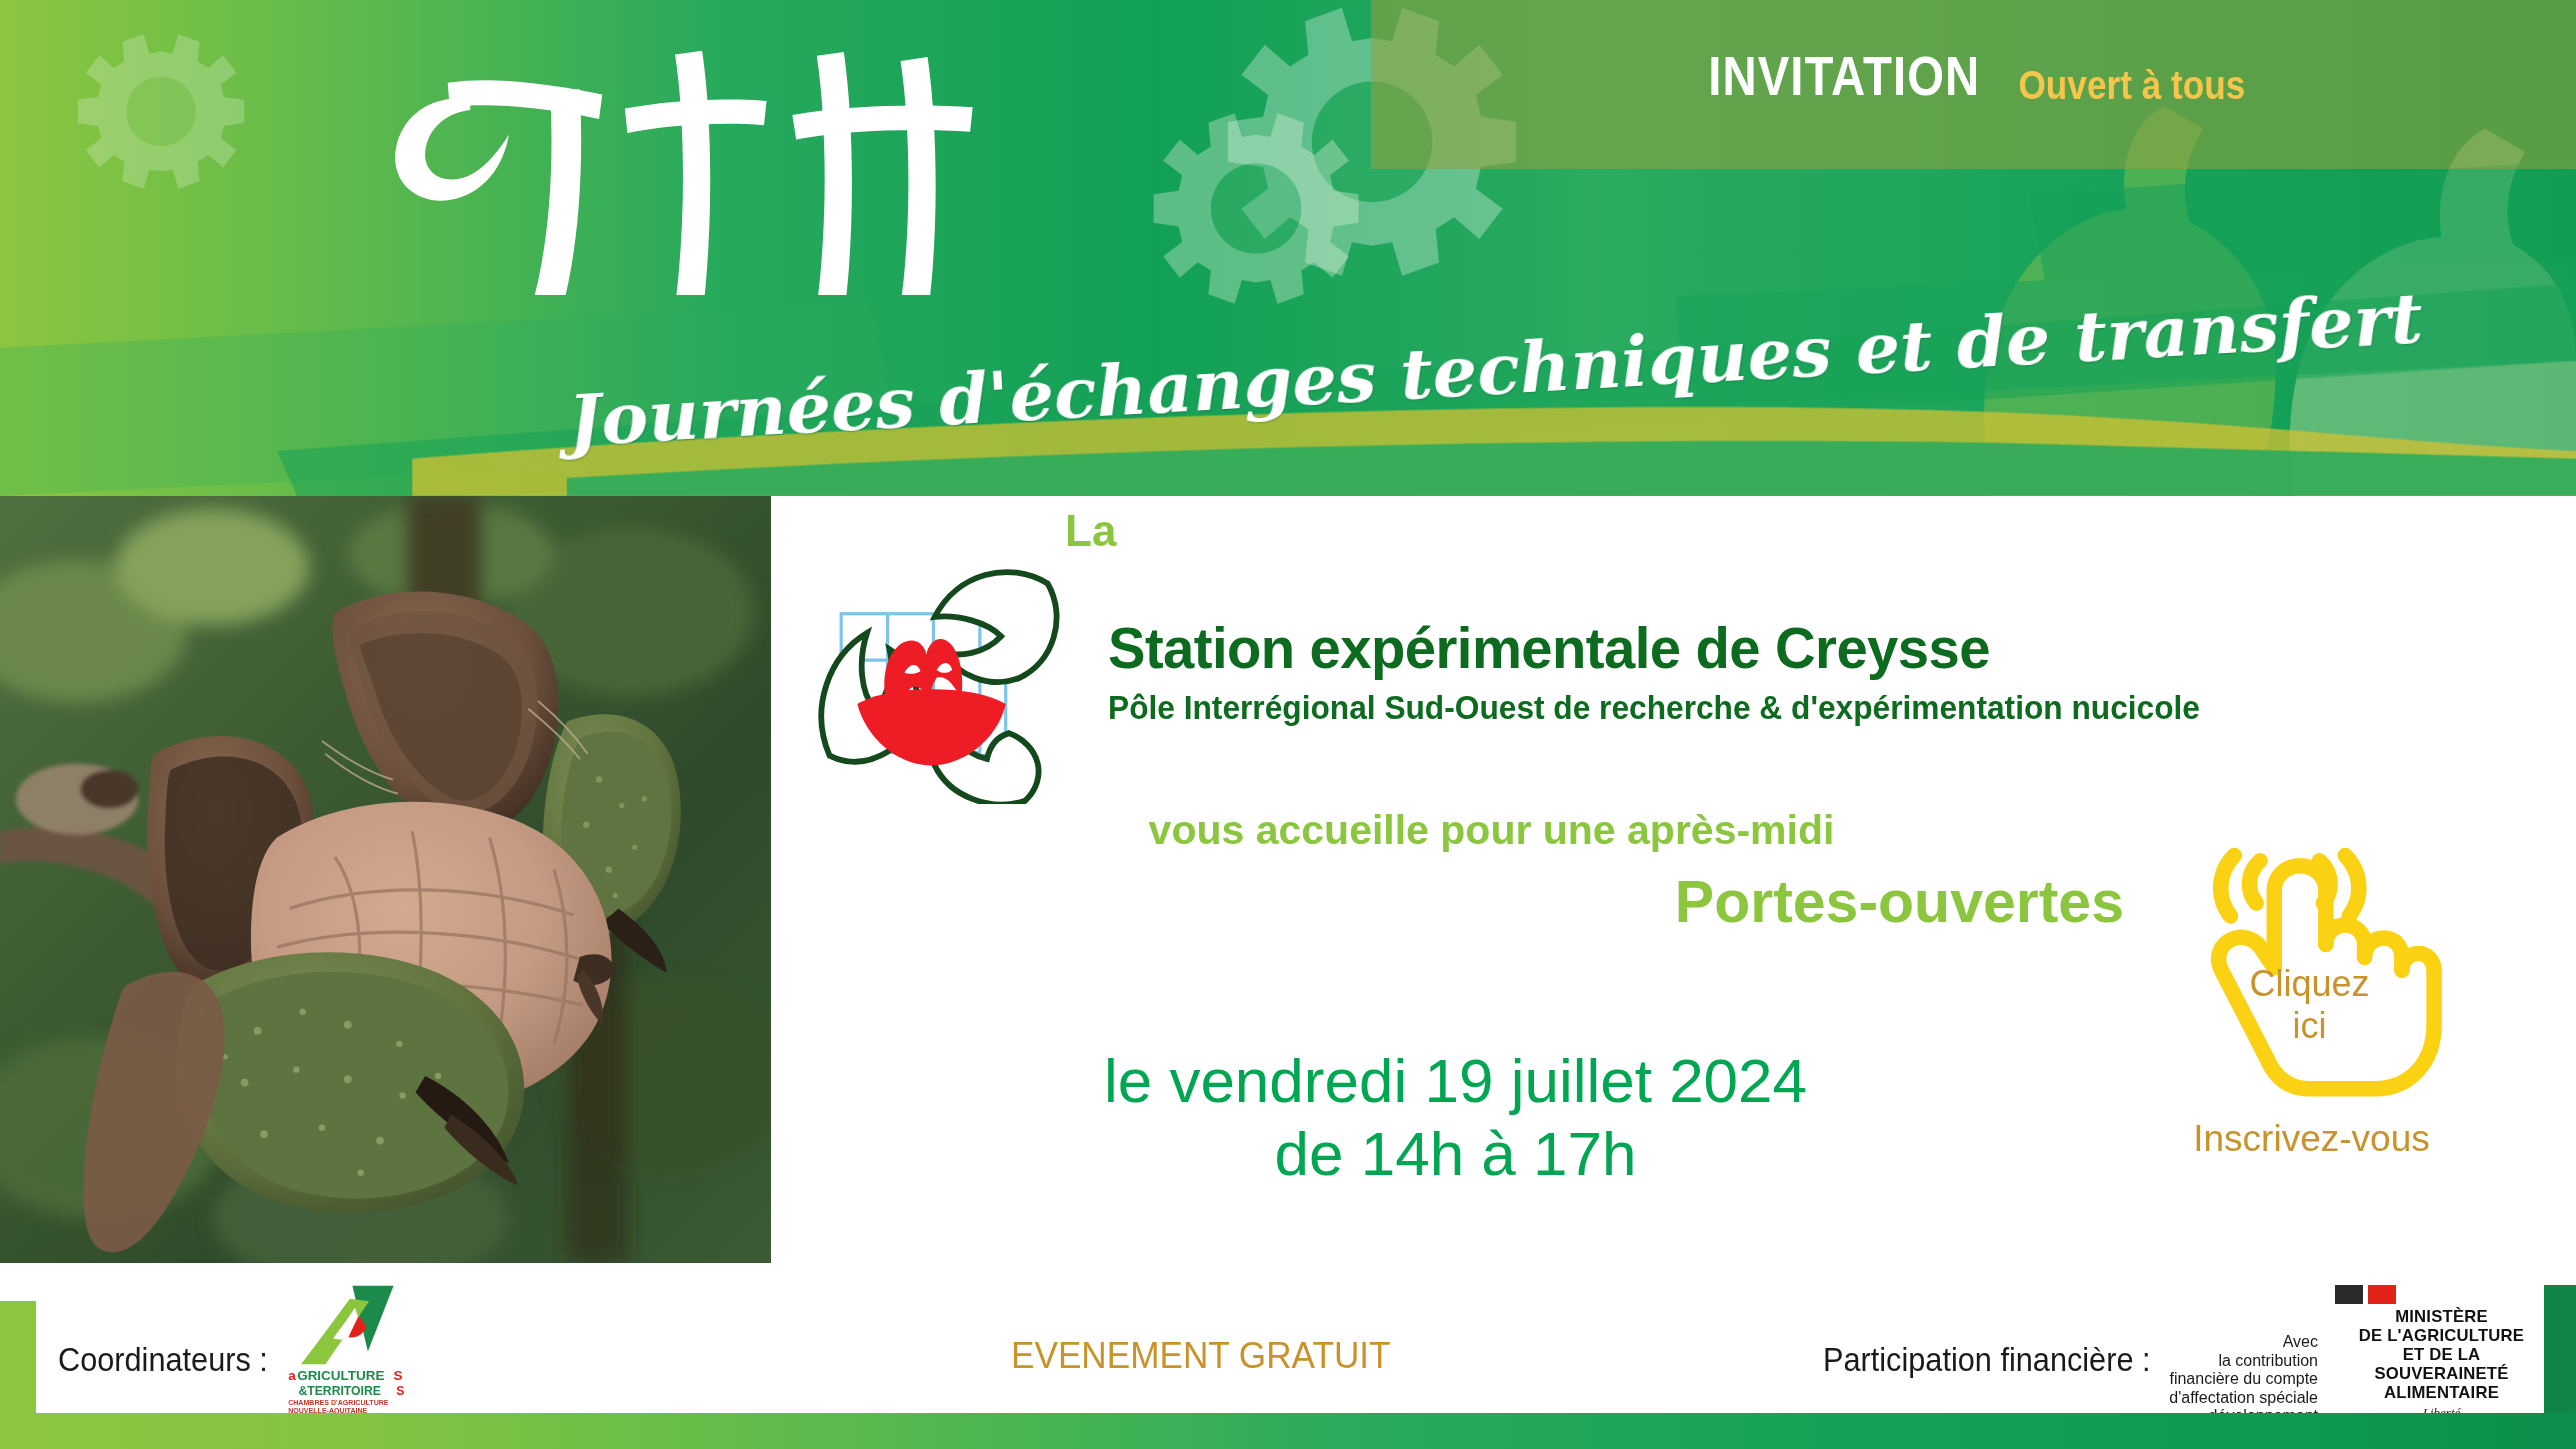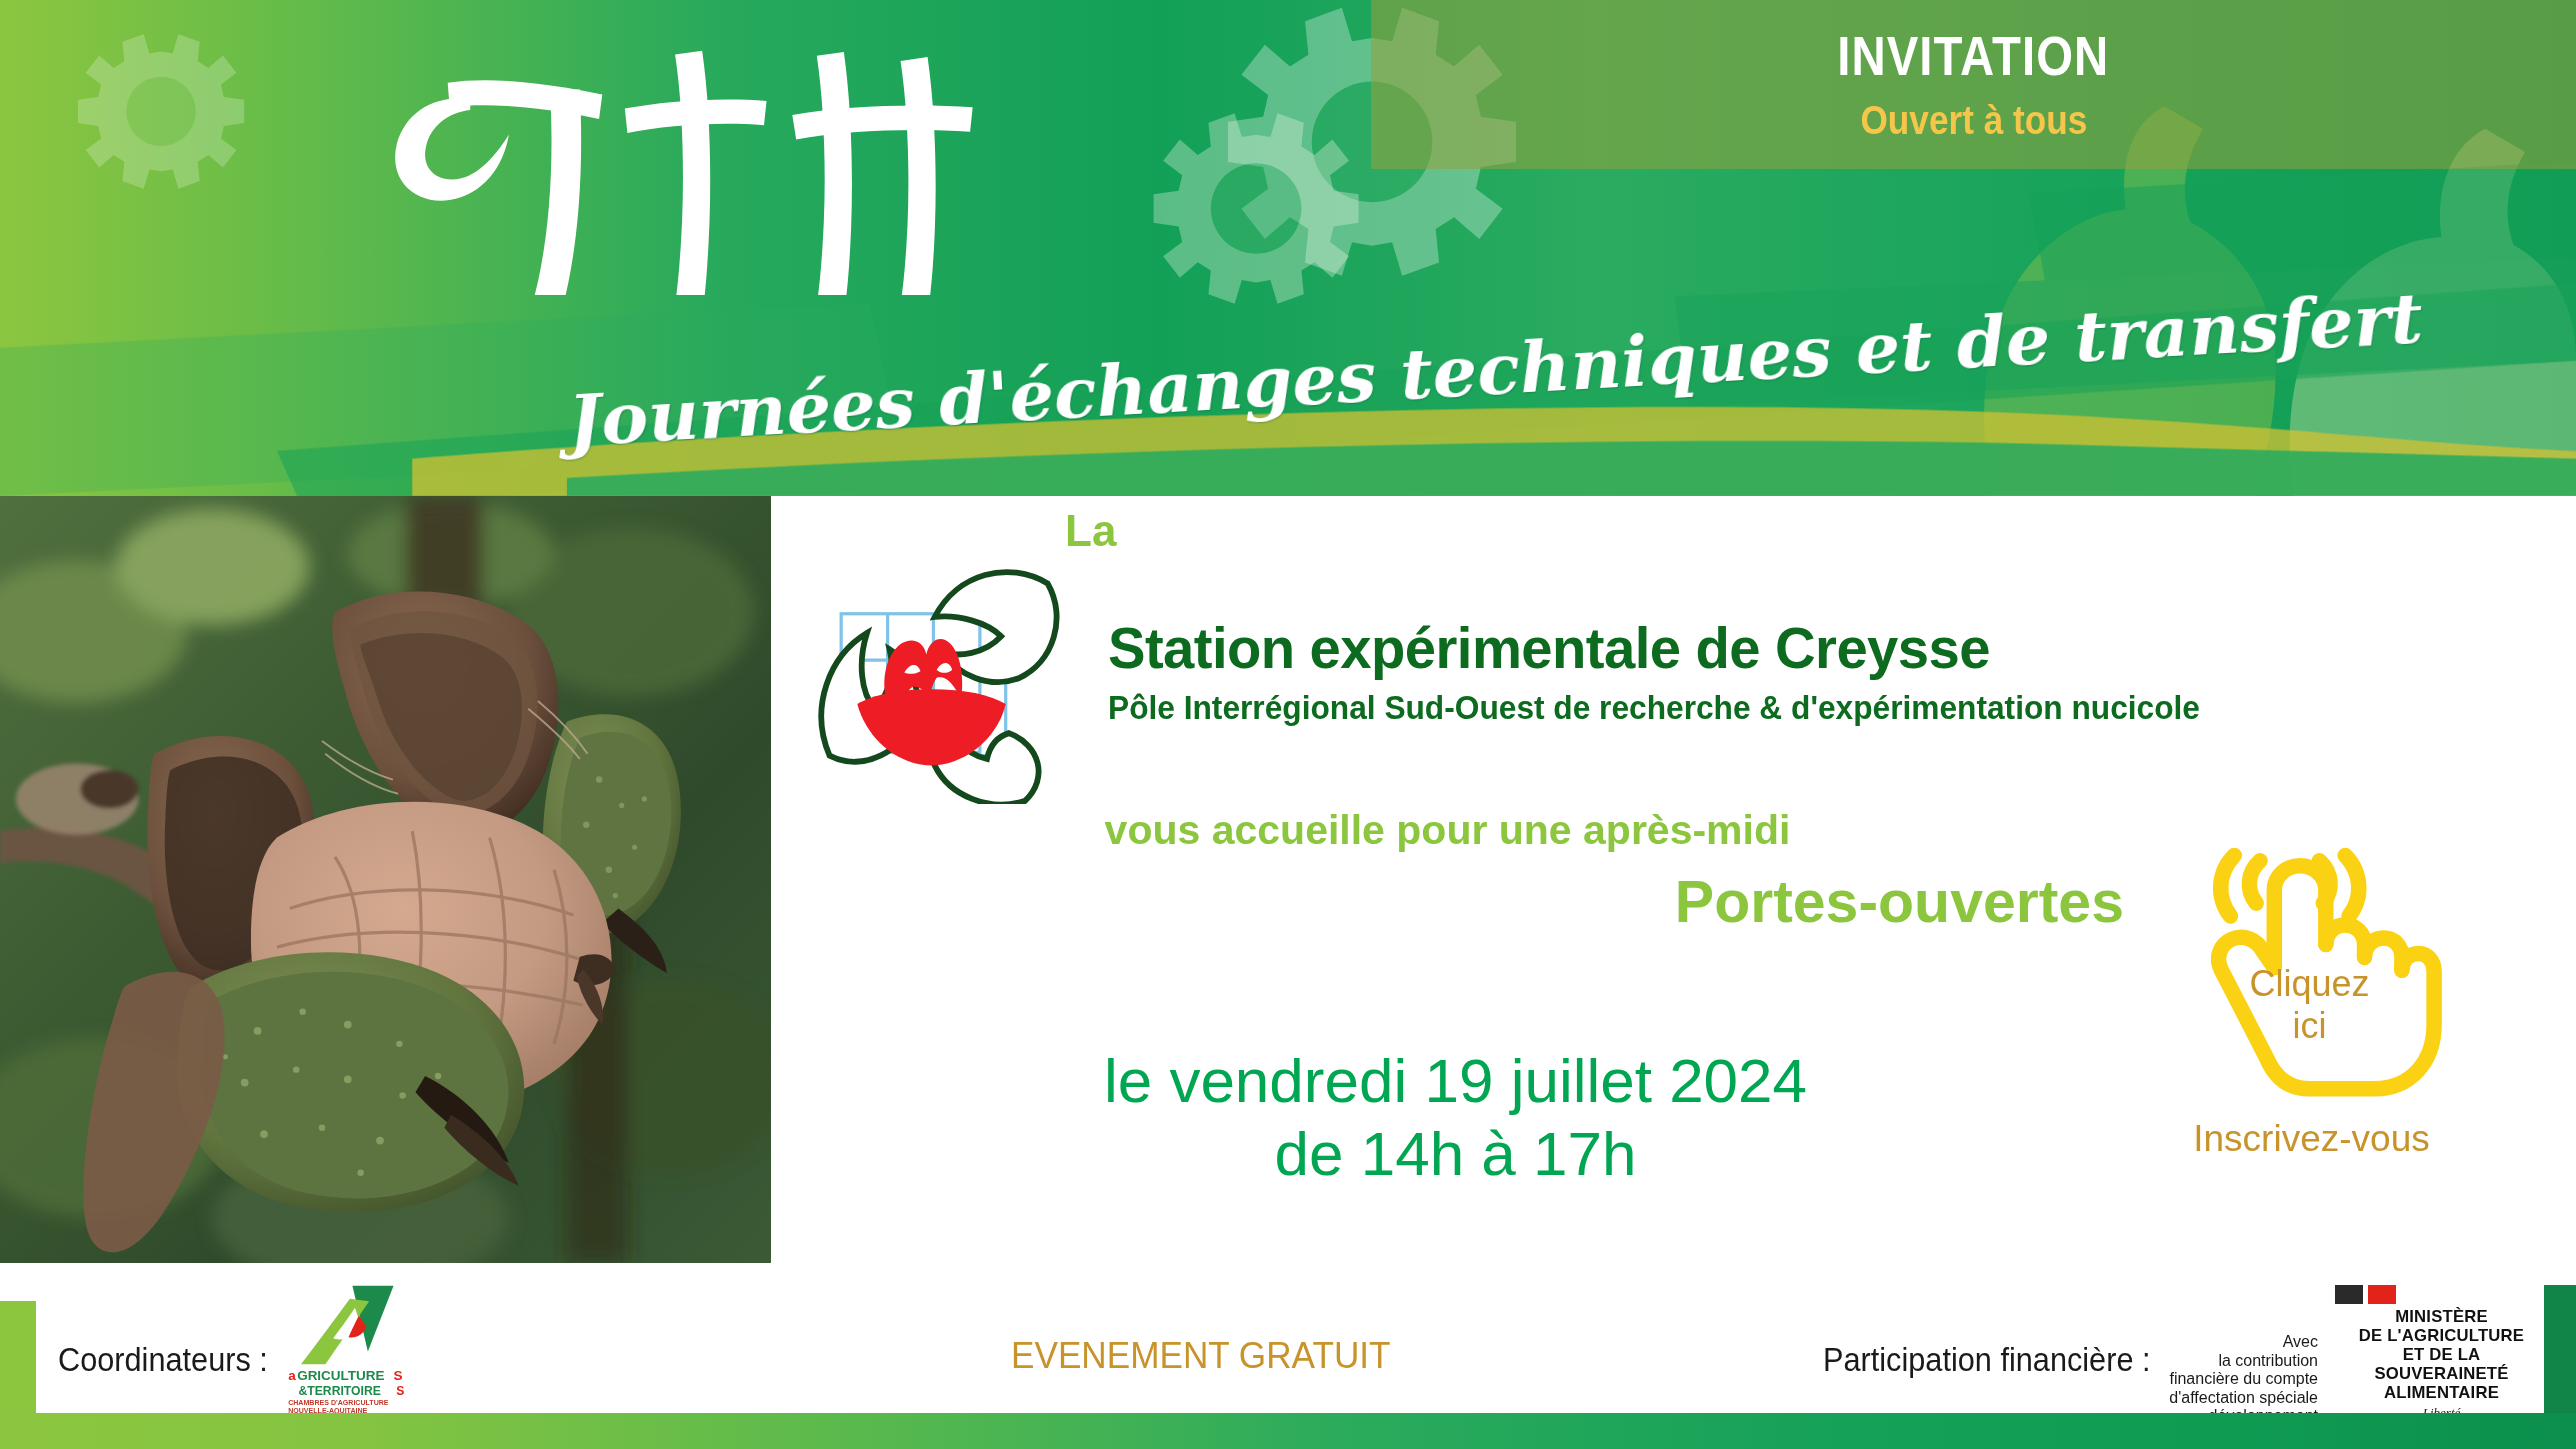--- a/index.html
+++ b/index.html
@@ -16,21 +16,21 @@
   .banner{
     position:absolute;left:0;top:0;width:2576px;height:496px;
     background:linear-gradient(100deg,#8cc63f 0%,#7cc242 8%,#3aab5e 26%,#15a05a 42%,#2cab5f 58%,#22a458 72%,#3cb06a 86%,#1aa45c 100%);
     overflow:hidden;
   }
   .banner-shapes{position:absolute;inset:0;}
 
   .invit-box{
     position:absolute;left:1371px;top:0;width:1205px;height:169px;
     background:rgba(150,160,60,0.55);
-    display:flex;flex-direction:column;align-items:center;justify-content:center;
+    display:flex;flex-direction:row;align-items:center;justify-content:center;
   }
   .invit-title{
     color:#ffffff;font-weight:bold;font-size:55px;letter-spacing:1.3px;
     line-height:1;margin:0 0 16.7px 0;font-family:"Liberation Sans",sans-serif;
     transform:scaleX(0.86);
   }
   .invit-sub{
     color:#f5c64a;font-weight:bold;font-size:40px;line-height:1;margin:0;
     transform:scaleX(0.88);
   }
@@ -70,21 +70,21 @@
     color:#0d6b1f;font-size:58px;font-weight:bold;line-height:1.05;
     letter-spacing:-0.6px;transform:scaleX(0.97);transform-origin:left center;
   }
   .station-sub{
     position:absolute;left:1108px;top:691px;width:1456px;
     color:#0d6b1f;font-size:33px;font-weight:bold;line-height:1.05;
     transform:scaleX(0.96);transform-origin:left center;
   }
   .welcome{
     position:absolute;left:771px;top:810px;width:1353px;text-align:center;
-    color:#8cc63f;font-size:41px;font-weight:bold;line-height:1;
+    color:#8cc63f;font-size:41px;font-weight:bold;line-height:1;padding-left:44px;
   }
   .portes{
     position:absolute;left:771px;top:873px;width:1353px;text-align:right;
     color:#8cc63f;font-size:59px;font-weight:bold;line-height:1;
   }
   .date-line{
     position:absolute;left:771px;top:1044px;width:1353px;text-align:center;
     color:#00a651;font-size:62px;font-weight:normal;line-height:1.18;
     font-family:"Liberation Sans",sans-serif;
   }

